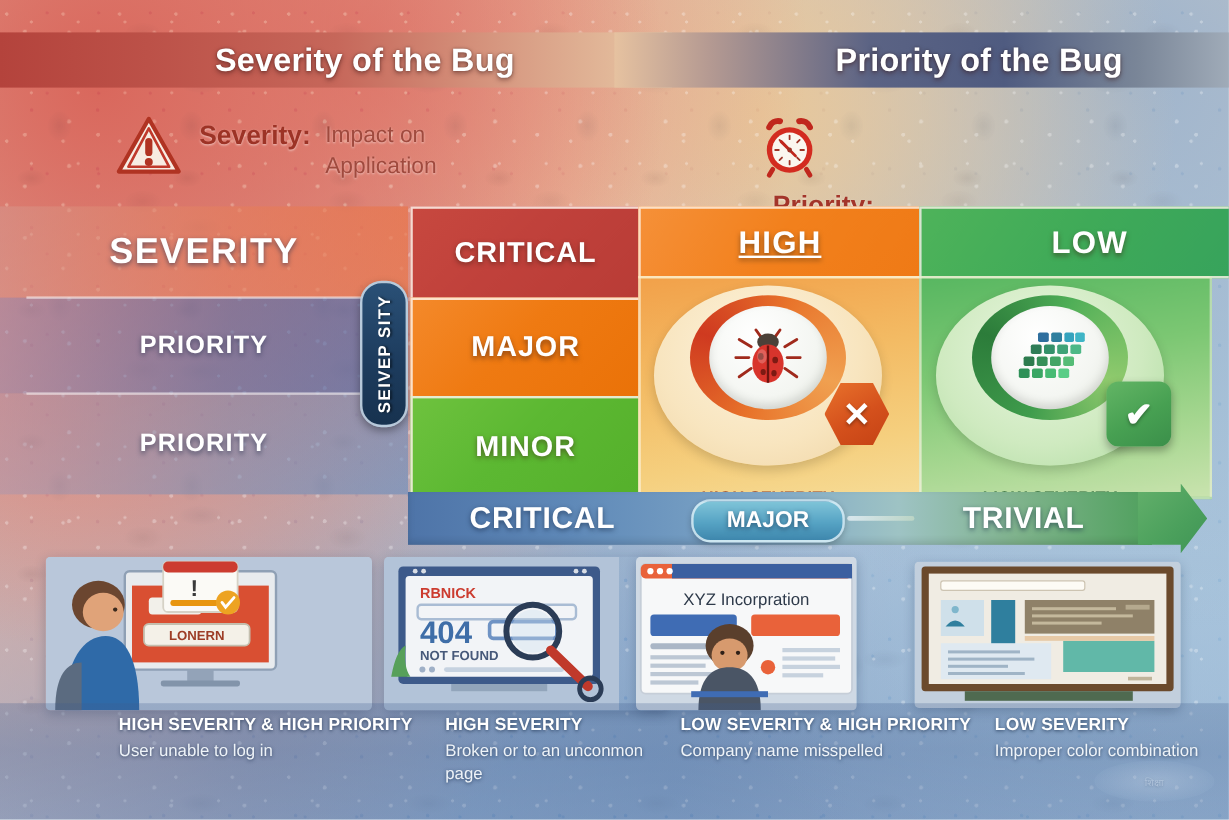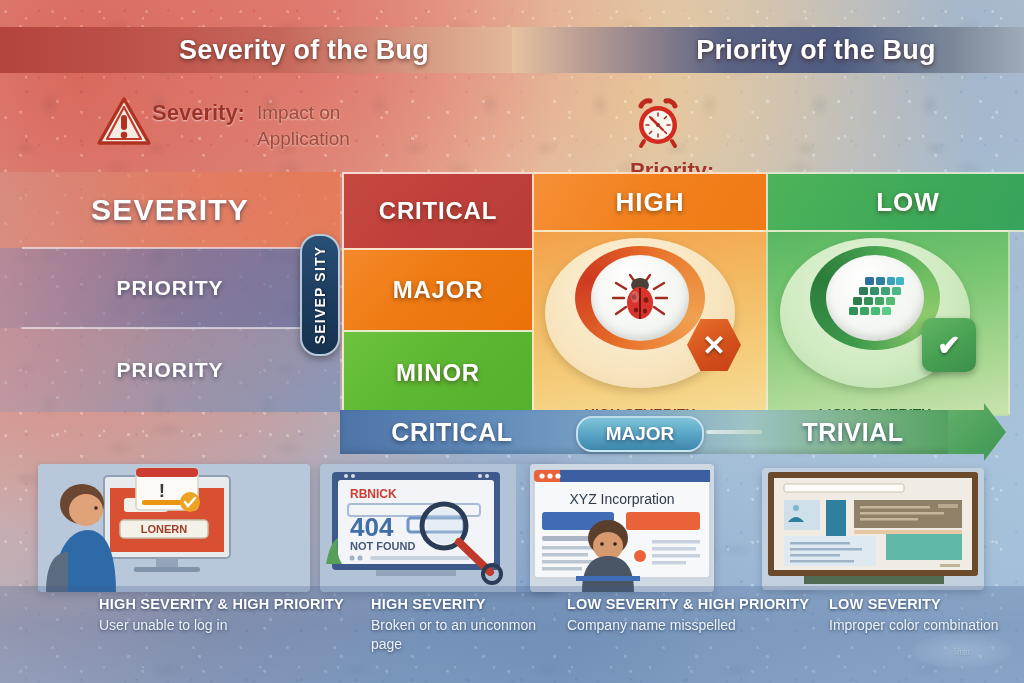--- a/index.html
+++ b/index.html
@@ -64,21 +64,21 @@
   }
 
   
   .def{position:absolute;top:92px;display:flex;align-items:flex-start;}
   .def-l{left:96px;}
   .def-r{left:630px;flex-direction:column;}
   .def-ico{width:56px;height:56px;flex:0 0 56px;margin-top:2px;}
   .def-key{
     font-size:22px;font-weight:bold;color:#9d3326;
     text-shadow:0 1px 2px rgba(255,255,255,.6);
-    margin-left:0;margin-top:8px;white-space:nowrap;
+    margin-left:14px;margin-top:8px;white-space:nowrap;
   }
   .def-val{
     font-size:19px;color:#a04a3e;margin-left:12px;margin-top:8px;
     line-height:1.35;max-width:150px;
     text-shadow:0 1px 2px rgba(255,255,255,.55);
   }
   .def-r .def-key{color:#a3352a;}
   .def-r .def-val{color:#4e5560;}
 
   
@@ -127,21 +127,21 @@
   .sev2{top:158px;height:82px;background:linear-gradient(135deg,#6ec23e 0%,#5cb832 45%,#55b02b 100%);}
 
   
   .phead{
     position:absolute;top:0;height:56px;
     display:flex;align-items:center;justify-content:center;
     color:#fff;font-weight:bold;font-size:26px;letter-spacing:1px;
     text-shadow:0 2px 4px rgba(60,40,20,.55);
     border:2px solid rgba(255,245,235,.8);
   }
-  .phigh{left:532px;width:232px;background:linear-gradient(120deg,#f59038 0%,#f2801c 50%,#ef7a16 100%);}
+  .phigh{left:532px;width:232px;background:linear-gradient(120deg,#f59038 0%,#f2801c 50%,#ef7a16 100%);text-decoration:underline;}
   .plow{left:766px;width:240px;background:linear-gradient(120deg,#4eb35a 0%,#3faa58 50%,#37a35c 100%);padding-left:20px;}
 
   .pbody{position:absolute;top:58px;height:182px;border:2px solid rgba(255,245,235,.55);}
   .pbody-h{left:532px;width:232px;
     background:linear-gradient(170deg,#f2a14a 0%,#f3bb64 40%,#f5cf7e 75%,#f6dc97 100%);}
   .pbody-l{left:766px;width:240px;
     background:linear-gradient(170deg,#58b761 0%,#7cc773 38%,#a7d791 72%,#c9e3ae 100%);}
 
   
   .emblem{position:absolute;width:190px;height:150px;}

